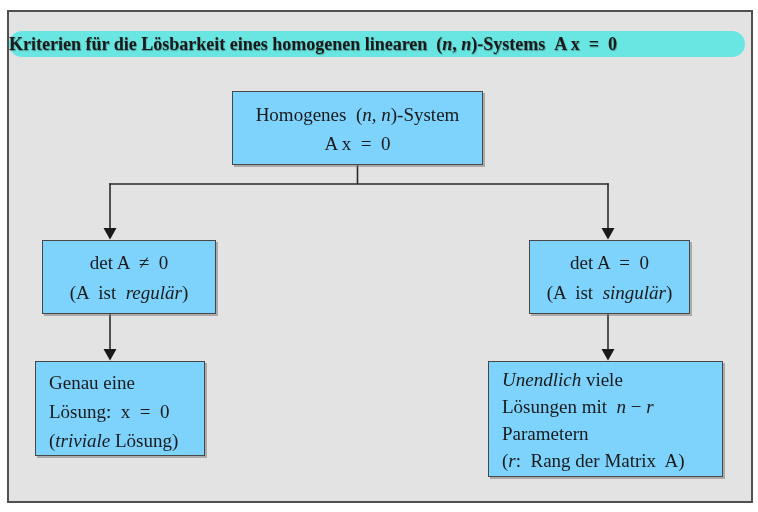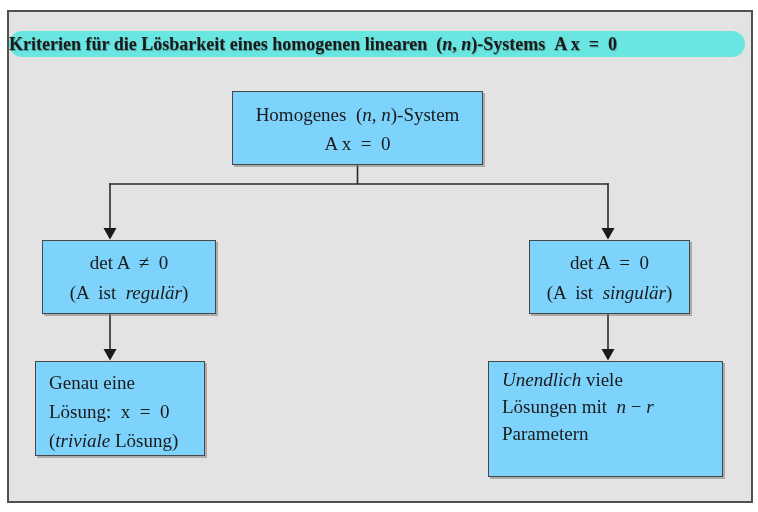--- a/index.html
+++ b/index.html
@@ -77,13 +77,14 @@
 <div class="node box-trivial lefted">
   <span class="line"><span>Genau eine</span></span>
   <span class="line"><span>Lösung:  </span><span class="b">x</span><span>  =  </span><span class="b">0</span></span>
   <span class="line"><span>(</span><span class="i">triviale</span><span> Lösung)</span></span>
 </div>
 
 <div class="node box-infinite lefted">
   <span class="line"><span class="i">Unendlich</span><span> viele</span></span>
   <span class="line"><span>Lösungen mit  </span><span class="i">n</span><span> − </span><span class="i">r</span></span>
   <span class="line"><span>Parametern</span></span>
+  <span class="line"><span>(</span><span class="i">r</span><span>:  Rang der Matrix  </span><span class="b">A</span><span>)</span></span>
 </div>
 
 </body></html>

